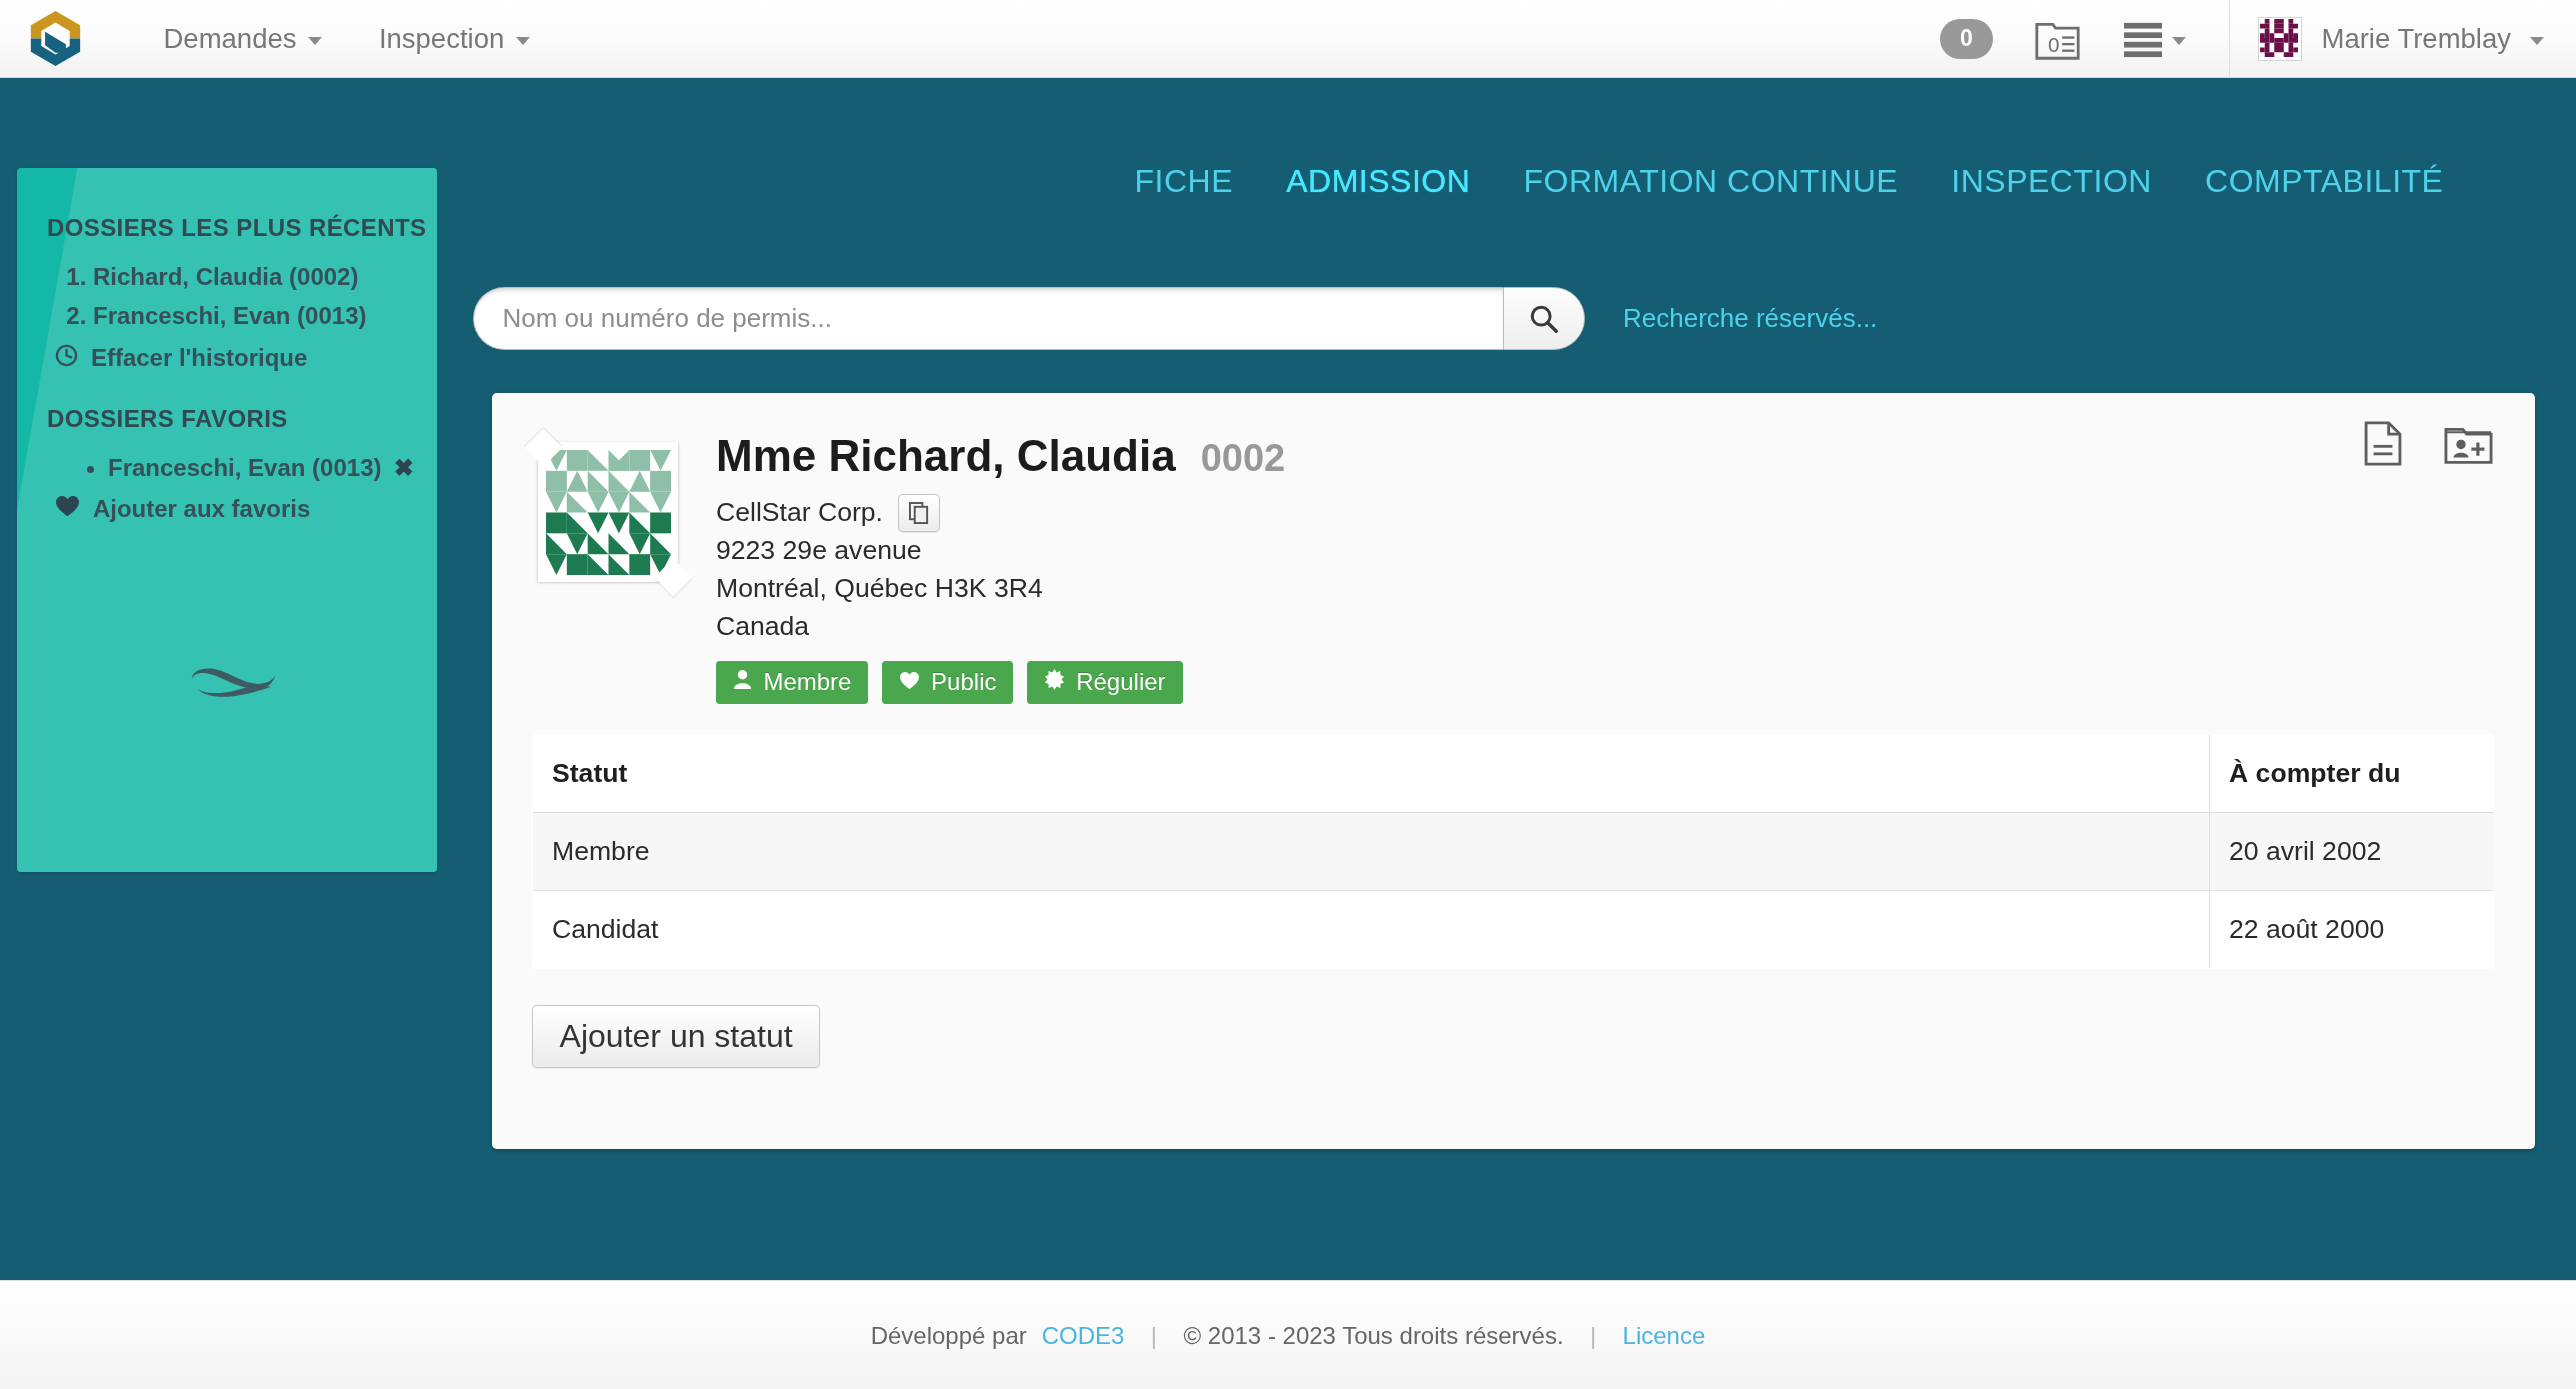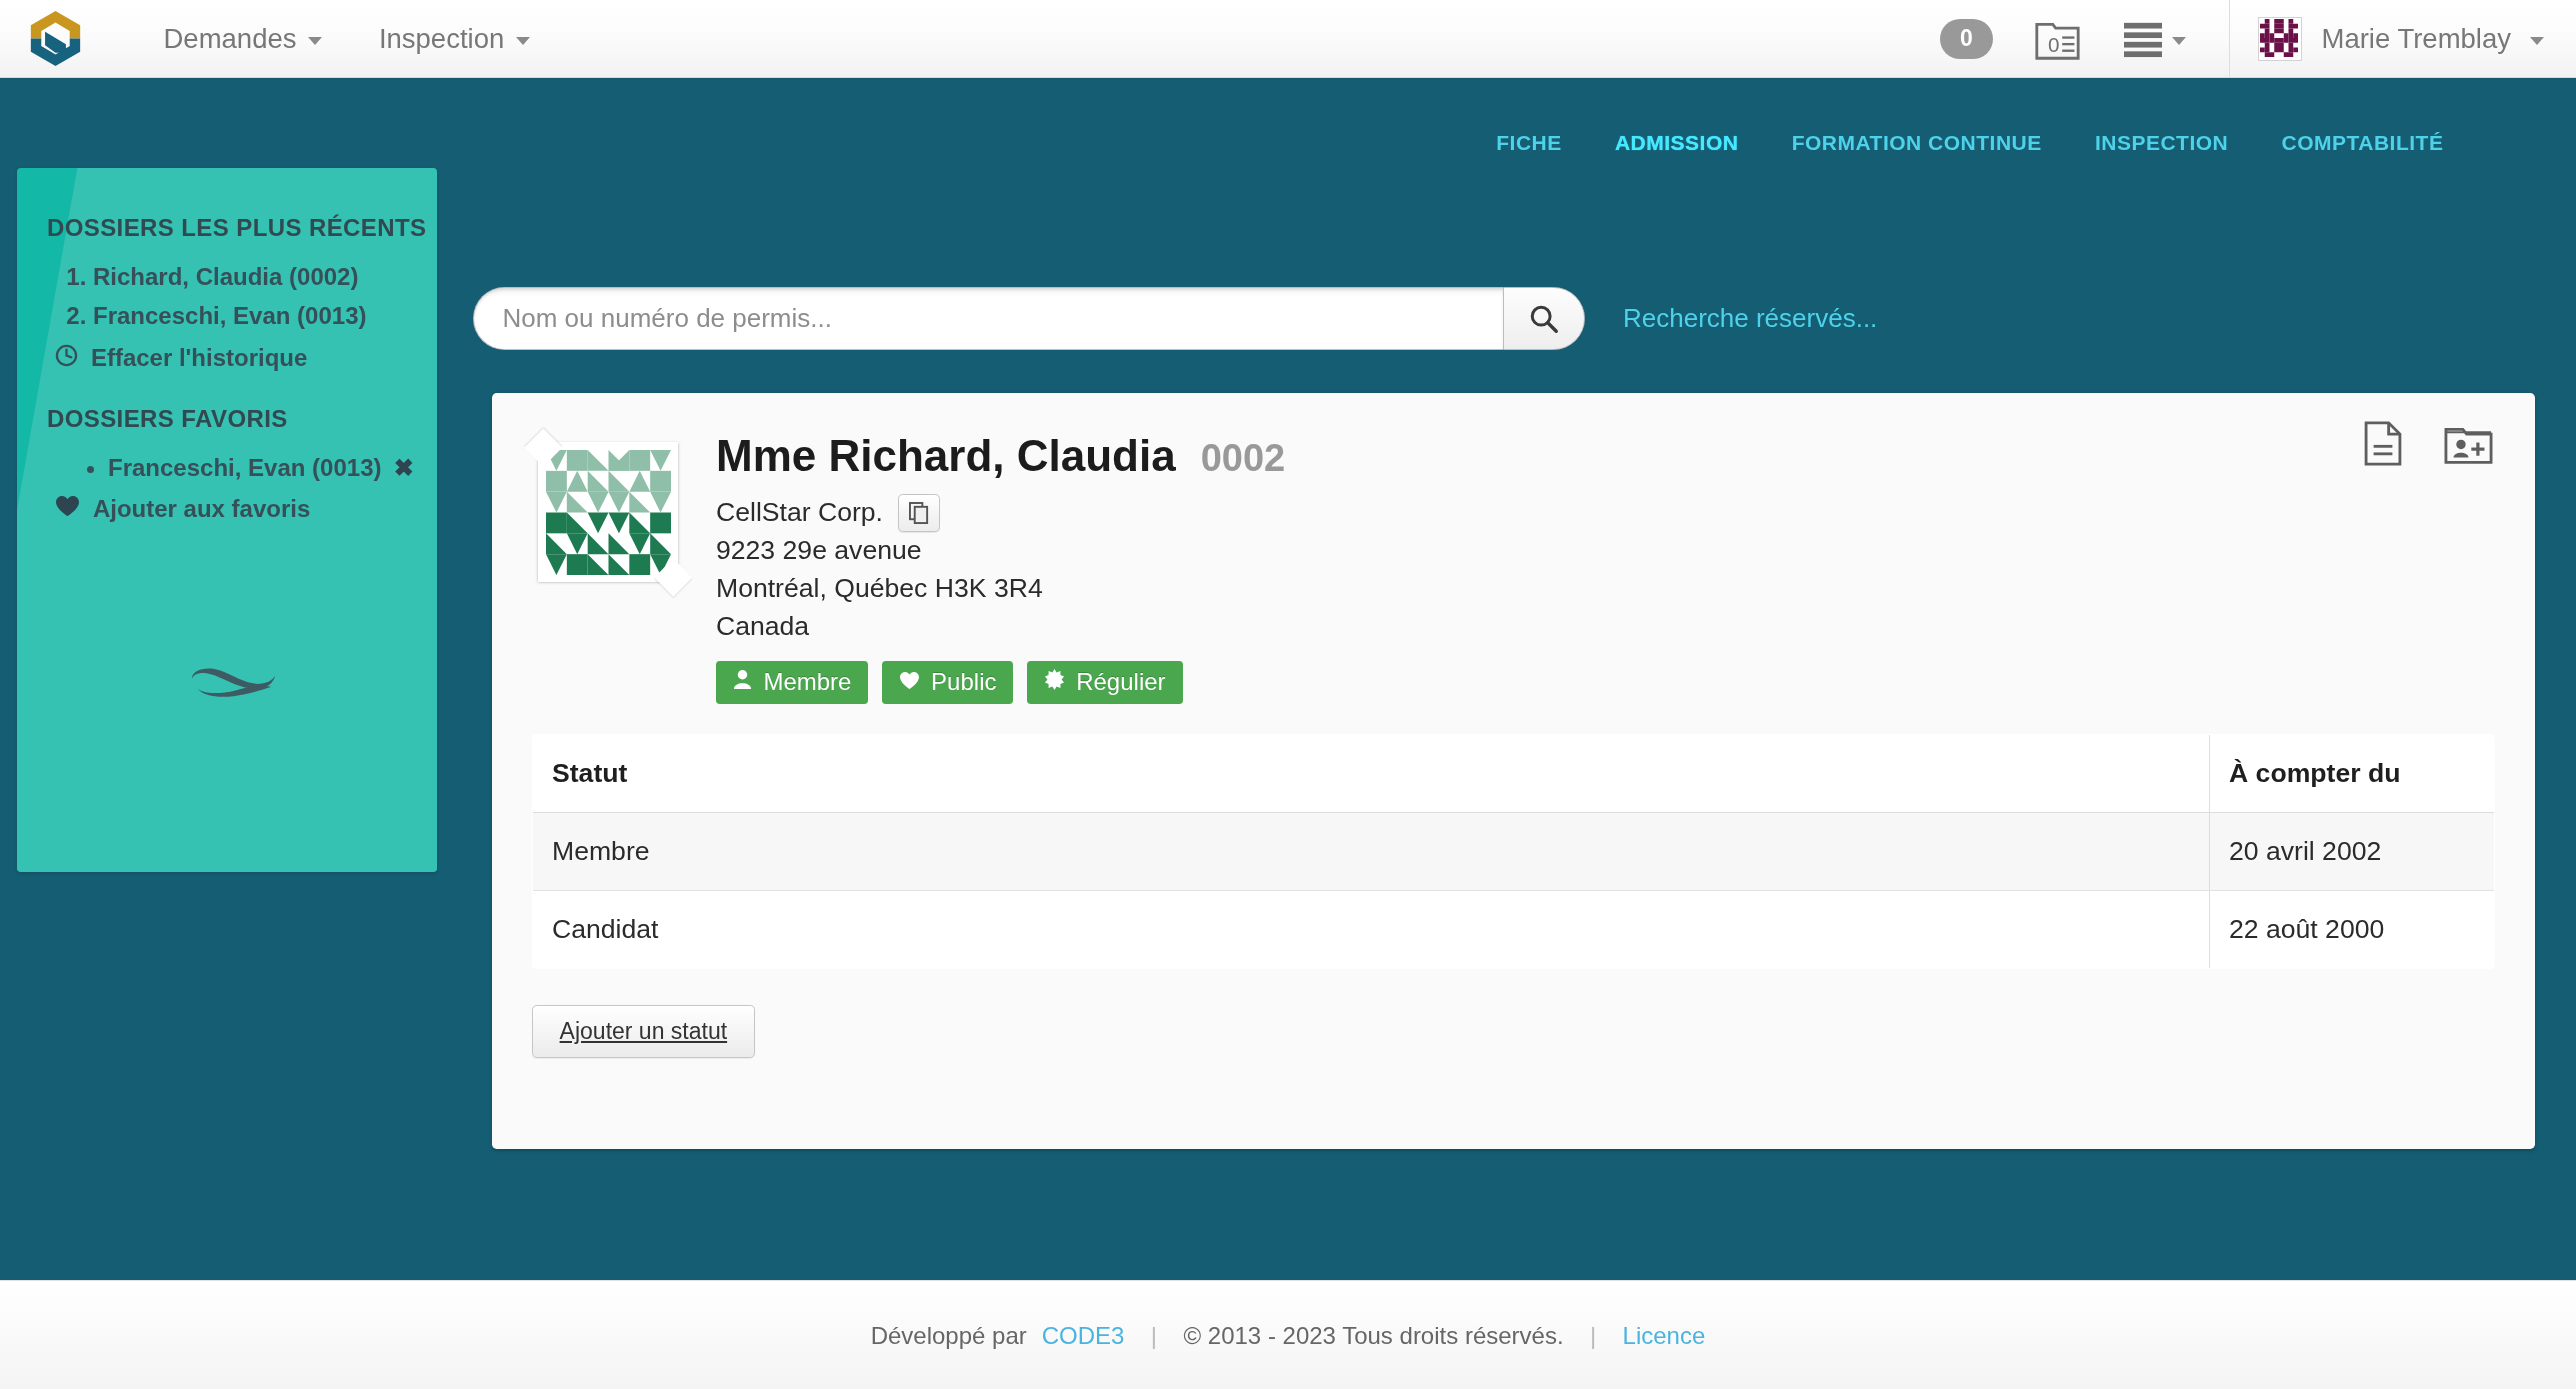--- a/index.html
+++ b/index.html
@@ -47,22 +47,22 @@
   
   .page {
     position:absolute; left: 17px; top: 97px; width: 2542px; height: 1183px;
     background: #155d73;
   }
   .toprow {
     position:absolute; right: 89px; top: 34px;
     display:flex; align-items:center; gap: 0;
   }
   .toptab {
-    color:#4ed2ea; font-size: 21px; letter-spacing: 0.5px; font-weight:bold;
-    padding: 0 26.6px; cursor:pointer; text-transform:uppercase;
+    color:#4ed2ea; font-size: 32px; letter-spacing: 0.5px; font-weight:normal;
+    padding: 0 26.6px; cursor:pointer; text-transform:uppercase;margin-top:32px;
   }
   .toptab.active { color:#45e8ff; text-shadow: 0 0 0.9px #45e8ff; }
 
   
   .sidebar {
     position:absolute; left: 0px; top: 71px; width: 420px; height: 704px;
     background: #14b8a6; border-radius: 3.8px; overflow:hidden;
     box-shadow: 0 1.9px 3.8px rgba(0,0,0,.12);
   }
   .sidebar-sheen {
@@ -168,24 +168,24 @@
   }
   .tbl td {
     font-size: 26.6px; color:#2b2b2b; padding: 23px 19px;
     border-bottom: 0.9px solid #e2e2e2;
   }
   .tbl tr.alt td { background: #f7f7f7; }
   .tbl .col-date { border-left: 0.9px solid #dddddd; width: 285px; }
 
   .add-btn {
     margin: 36px 0 0 40px; display:inline-flex; align-items:center;
-    font-size: 23px; color:#333333; padding: 12.3px 26.6px;
+    font-size: 32px; color:#333333; padding: 12.3px 26.6px;
     border: 0.9px solid #c6c6c6; border-radius: 4.7px;
     background: linear-gradient(to bottom,#ffffff 0%, #ebebeb 100%);
-    cursor:pointer; box-shadow: 0 0.9px 0.9px rgba(0,0,0,.06); text-decoration: underline;
+    cursor:pointer; box-shadow: 0 0.9px 0.9px rgba(0,0,0,.06);
   }
 
   
   .footer {
     position:absolute; left:0; bottom:0; width: 2576px; height: 110px;
     background: linear-gradient(to bottom,#ffffff 0%, #f4f4f4 100%);
     border-top: 0.9px solid #e2e2e2;
     display:flex; align-items:center; justify-content:center;
     font-size: 24px; color:#666666; gap: 15px;
   }

